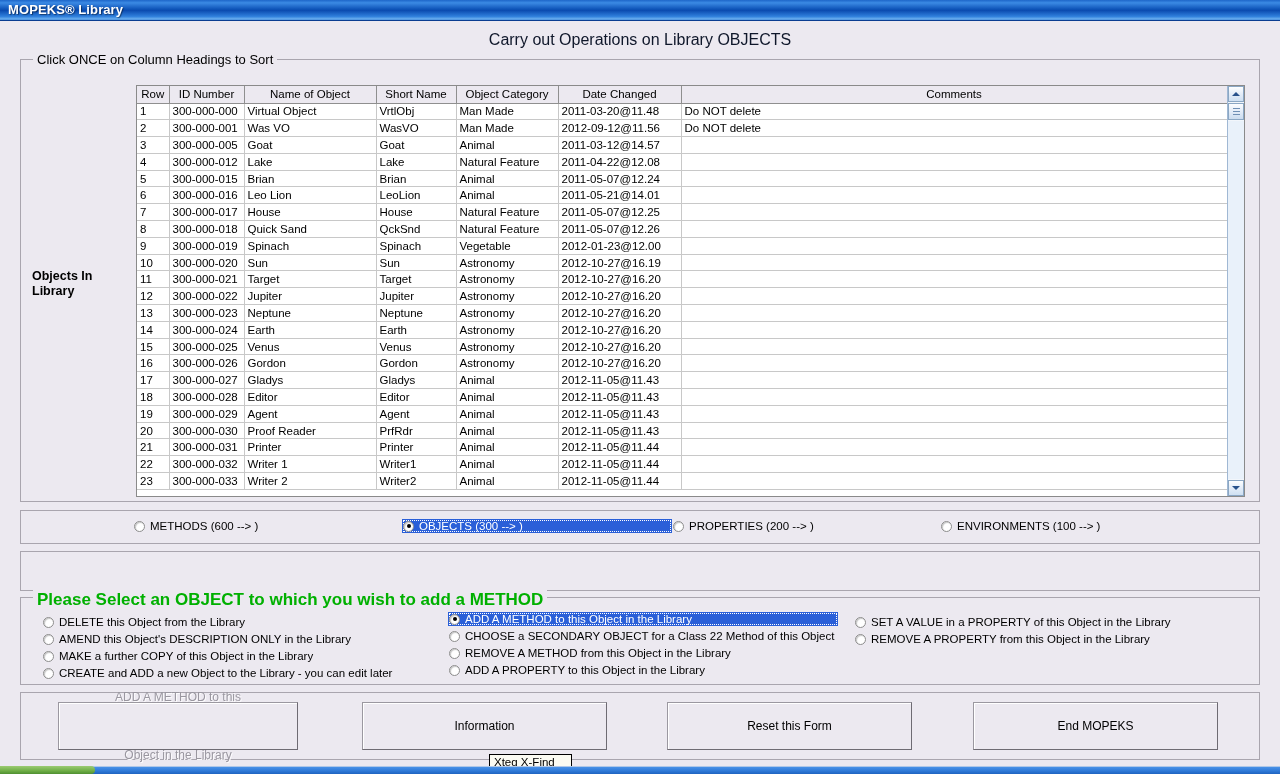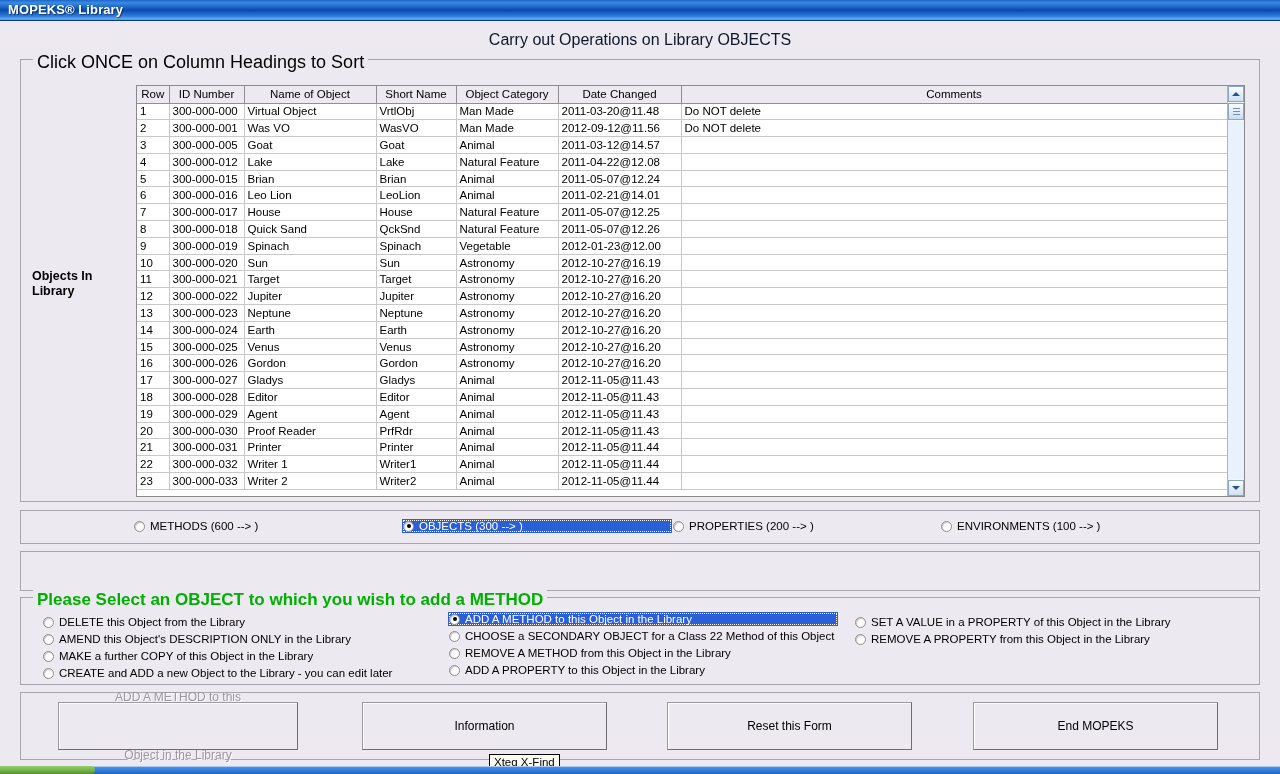--- a/index.html
+++ b/index.html
@@ -34,21 +34,21 @@
 
   
   .groupbox {
     position: absolute;
     border: 1px solid #a9a5ae;
     background: #ece9f0;
   }
   .groupbox > .gb-legend {
     position: absolute; top: -8px; left: 12px;
     background: #ece9f0; padding: 0 4px;
-    font-size: 18px; color: #000; white-space: nowrap;
+    font-size: 13px; color: #000; white-space: nowrap;
   }
   .gb-legend.green { color: #00b000; font-weight: bold; font-size: 17px; }
 
   #grid-group { left: 20px; top: 59px; width: 1240px; height: 443px; }
   #kind-group { left: 20px; top: 510px; width: 1240px; height: 34px; }
   #blank-group { left: 20px; top: 551px; width: 1240px; height: 40px; }
   #action-group { left: 20px; top: 597px; width: 1240px; height: 88px; }
   #button-group { left: 20px; top: 692px; width: 1240px; height: 68px; }
 
   
@@ -172,21 +172,21 @@
     box-shadow: inset 1px 1px 0 #ffffff;
     display: flex; align-items: center; justify-content: center;
     text-align: center;
     font-size: 12px; color: #000; line-height: 15px;
   }
   .btn.disabled { color: #9a97a0; text-shadow: 1px 1px 0 #fcfbfd; }
 
   
   #tooltip {
     position: absolute; left: 489px; top: 754px;
-    padding: 1px 4px 2px 4px;
+    padding: 1px 16px 2px 4px;
     background: #fbfbf2;
     border: 1px solid #000000;
     font-size: 11.5px; color: #000; white-space: nowrap;
   }
 
   
   #taskbar {
     position: absolute; left: 0; bottom: 0; width: 1280px; height: 8px;
     background: linear-gradient(to bottom,#4a92e8 0%,#2f7ad8 55%,#1f63c0 100%);
     border-top: 1px solid #b0c8e8;
@@ -282,21 +282,21 @@
           <td>Animal</td>
           <td>2011-05-07@12.24</td>
           <td></td>
         </tr>
         <tr>
           <td>6</td>
           <td>300-000-016</td>
           <td>Leo Lion</td>
           <td>LeoLion</td>
           <td>Animal</td>
-          <td>2011-02-21@14.01</td>
+          <td>2011-05-21@14.01</td>
           <td></td>
         </tr>
         <tr>
           <td>7</td>
           <td>300-000-017</td>
           <td>House</td>
           <td>House</td>
           <td>Natural Feature</td>
           <td>2011-05-07@12.25</td>
           <td></td>

